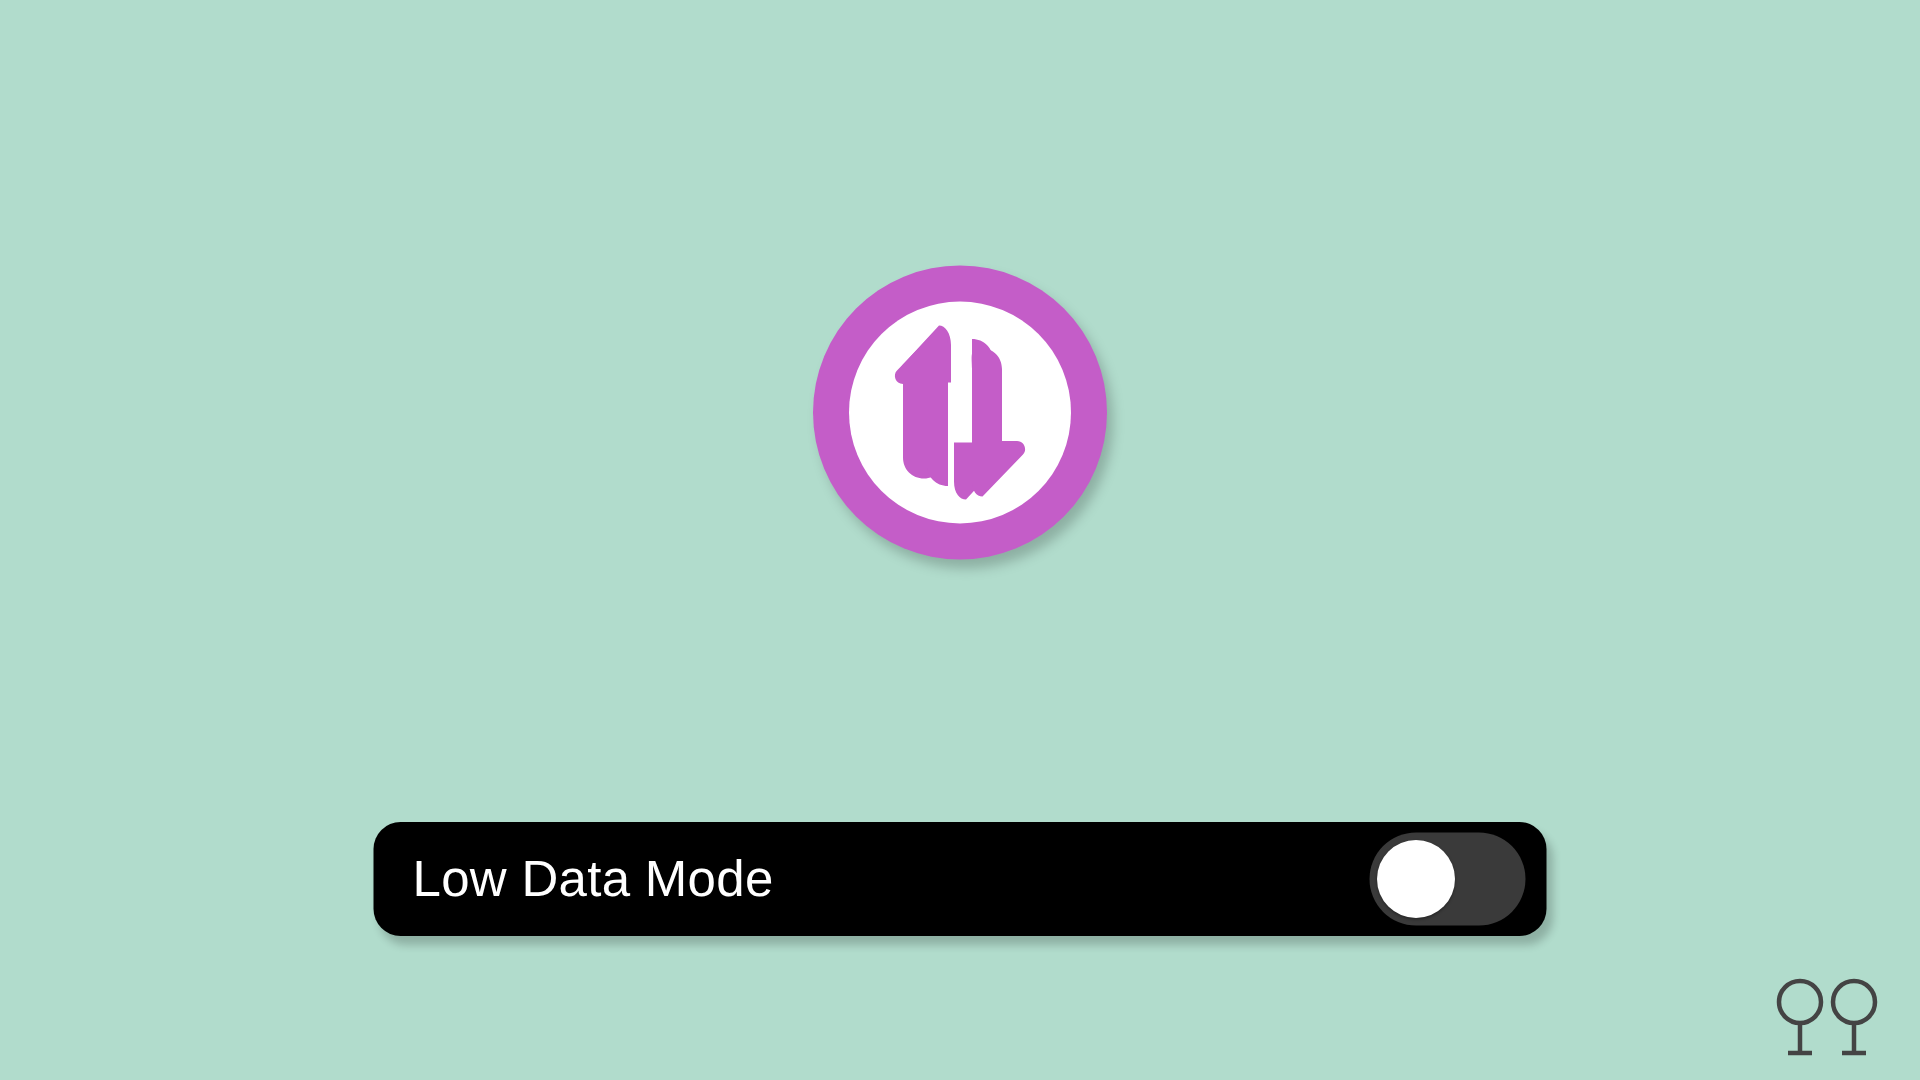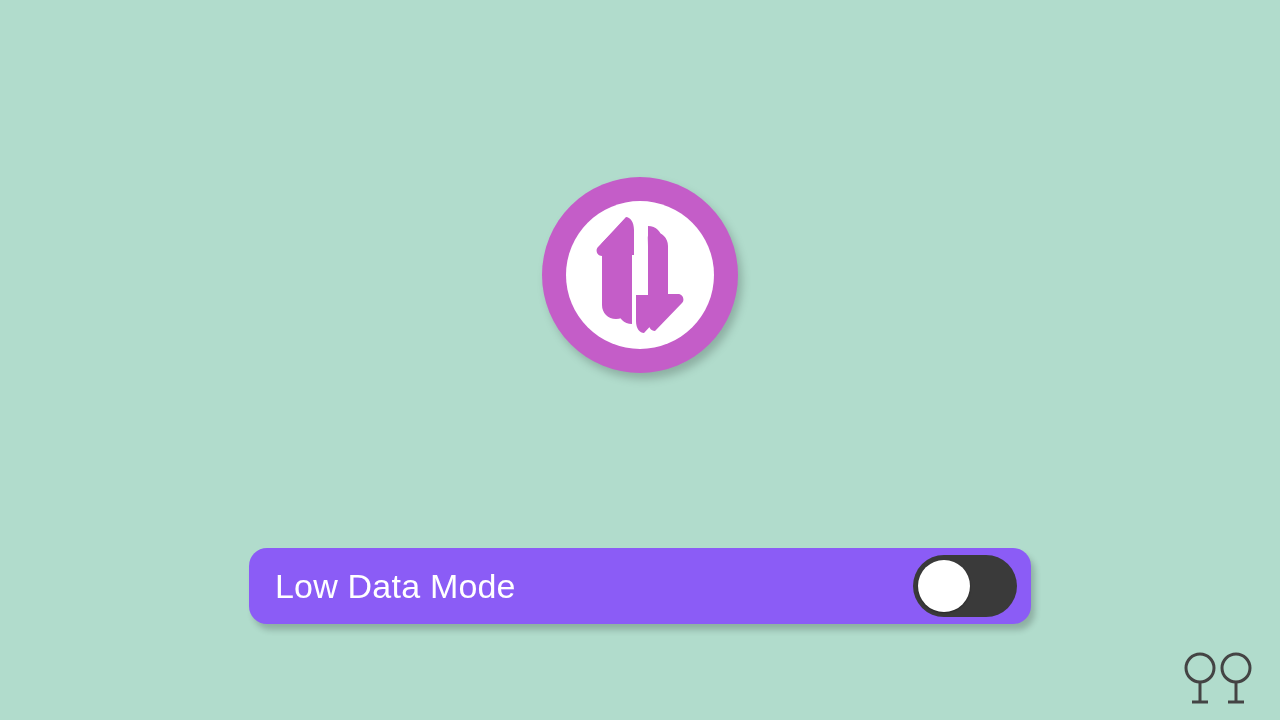--- a/index.html
+++ b/index.html
@@ -20,21 +20,21 @@
     height: 200px;
     filter: drop-shadow(4px 6px 4px rgba(0,0,0,0.2));
   }
   .toggle-row {
     position: absolute;
     left: 50%;
     top: 548px;
     transform: translateX(-50%);
     width: 782px;
     height: 76px;
-    background: #8b5cf6;
+    background: #000000;
     border-radius: 18px;
     display: flex;
     align-items: center;
     justify-content: space-between;
     padding: 0 14px 0 26px;
     box-shadow: 4px 6px 6px rgba(0,0,0,0.2);
   }
   .toggle-label {
     color: #fff;
     font-size: 34px;

